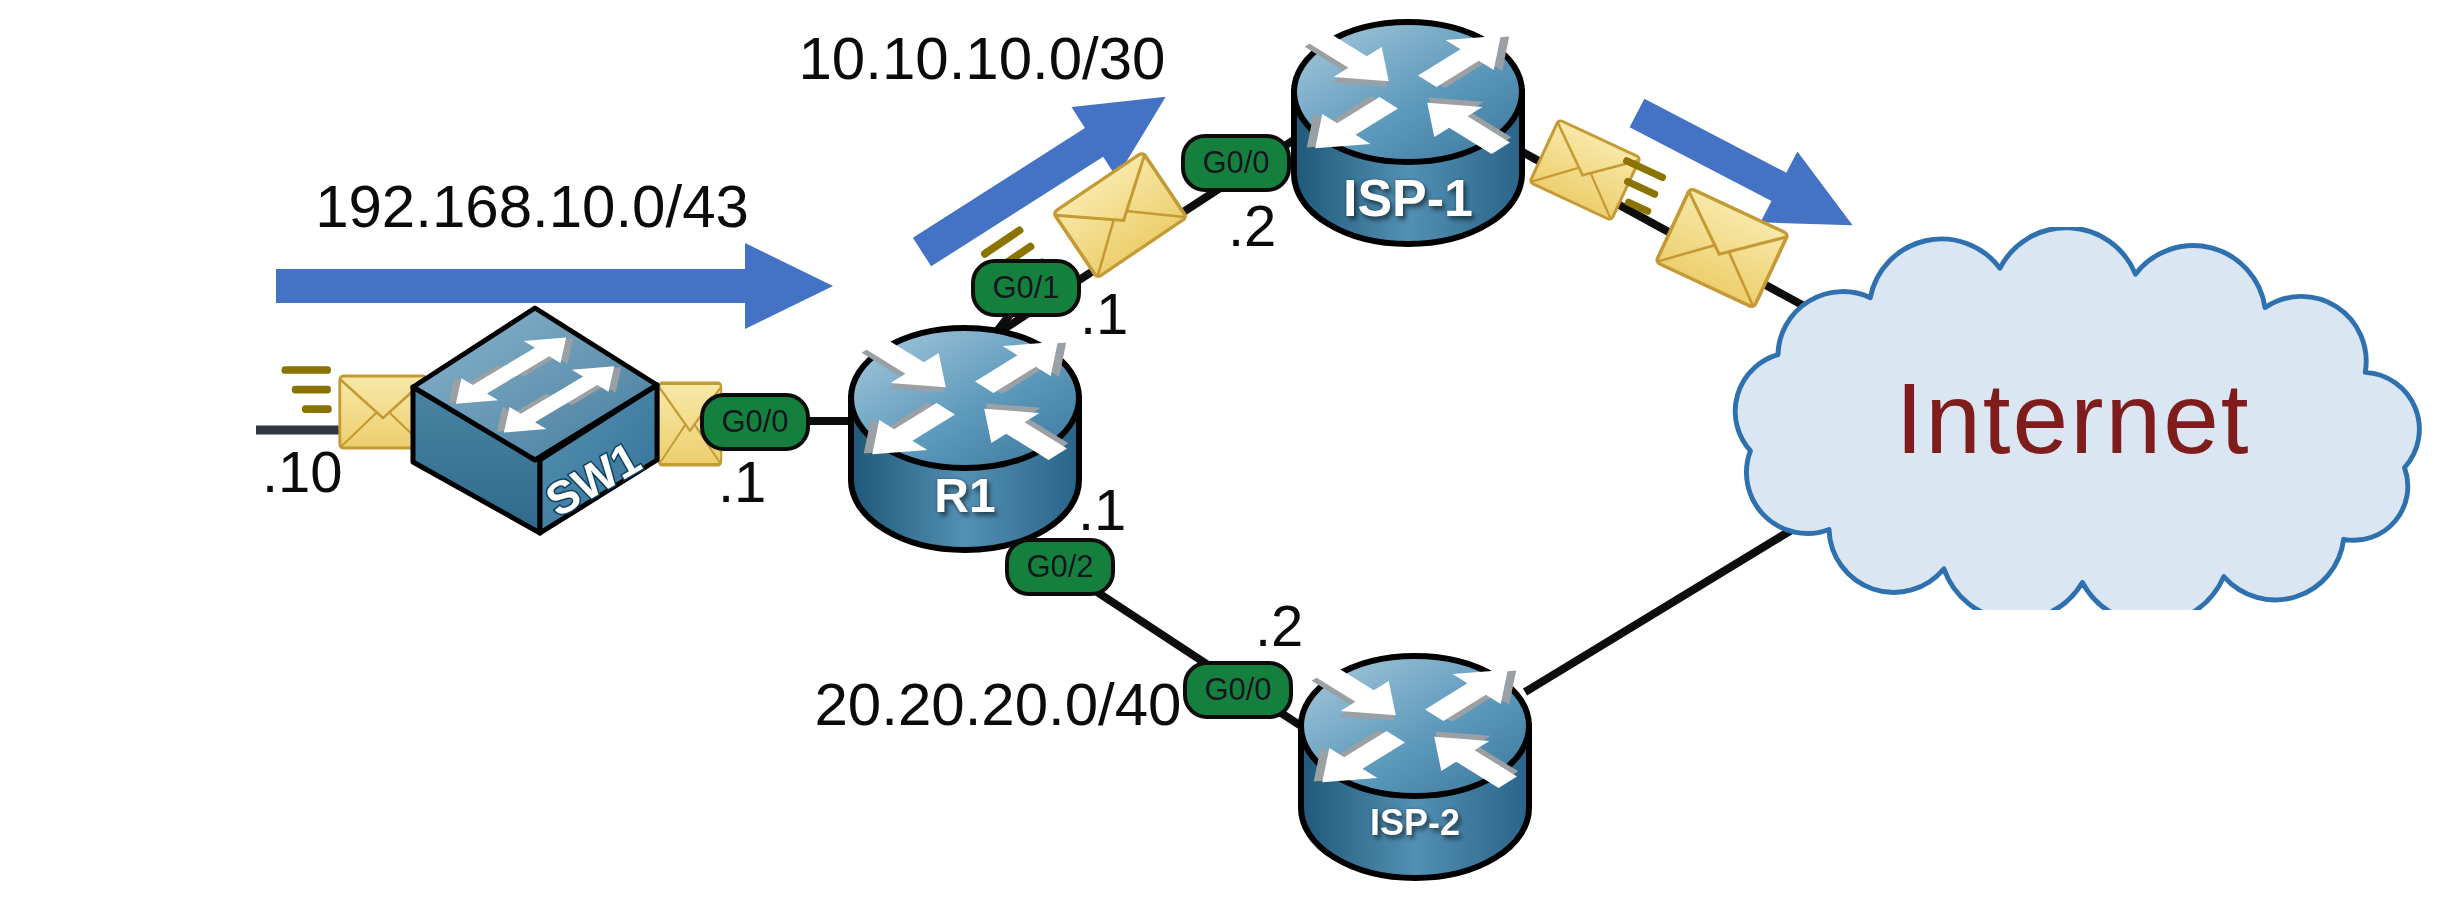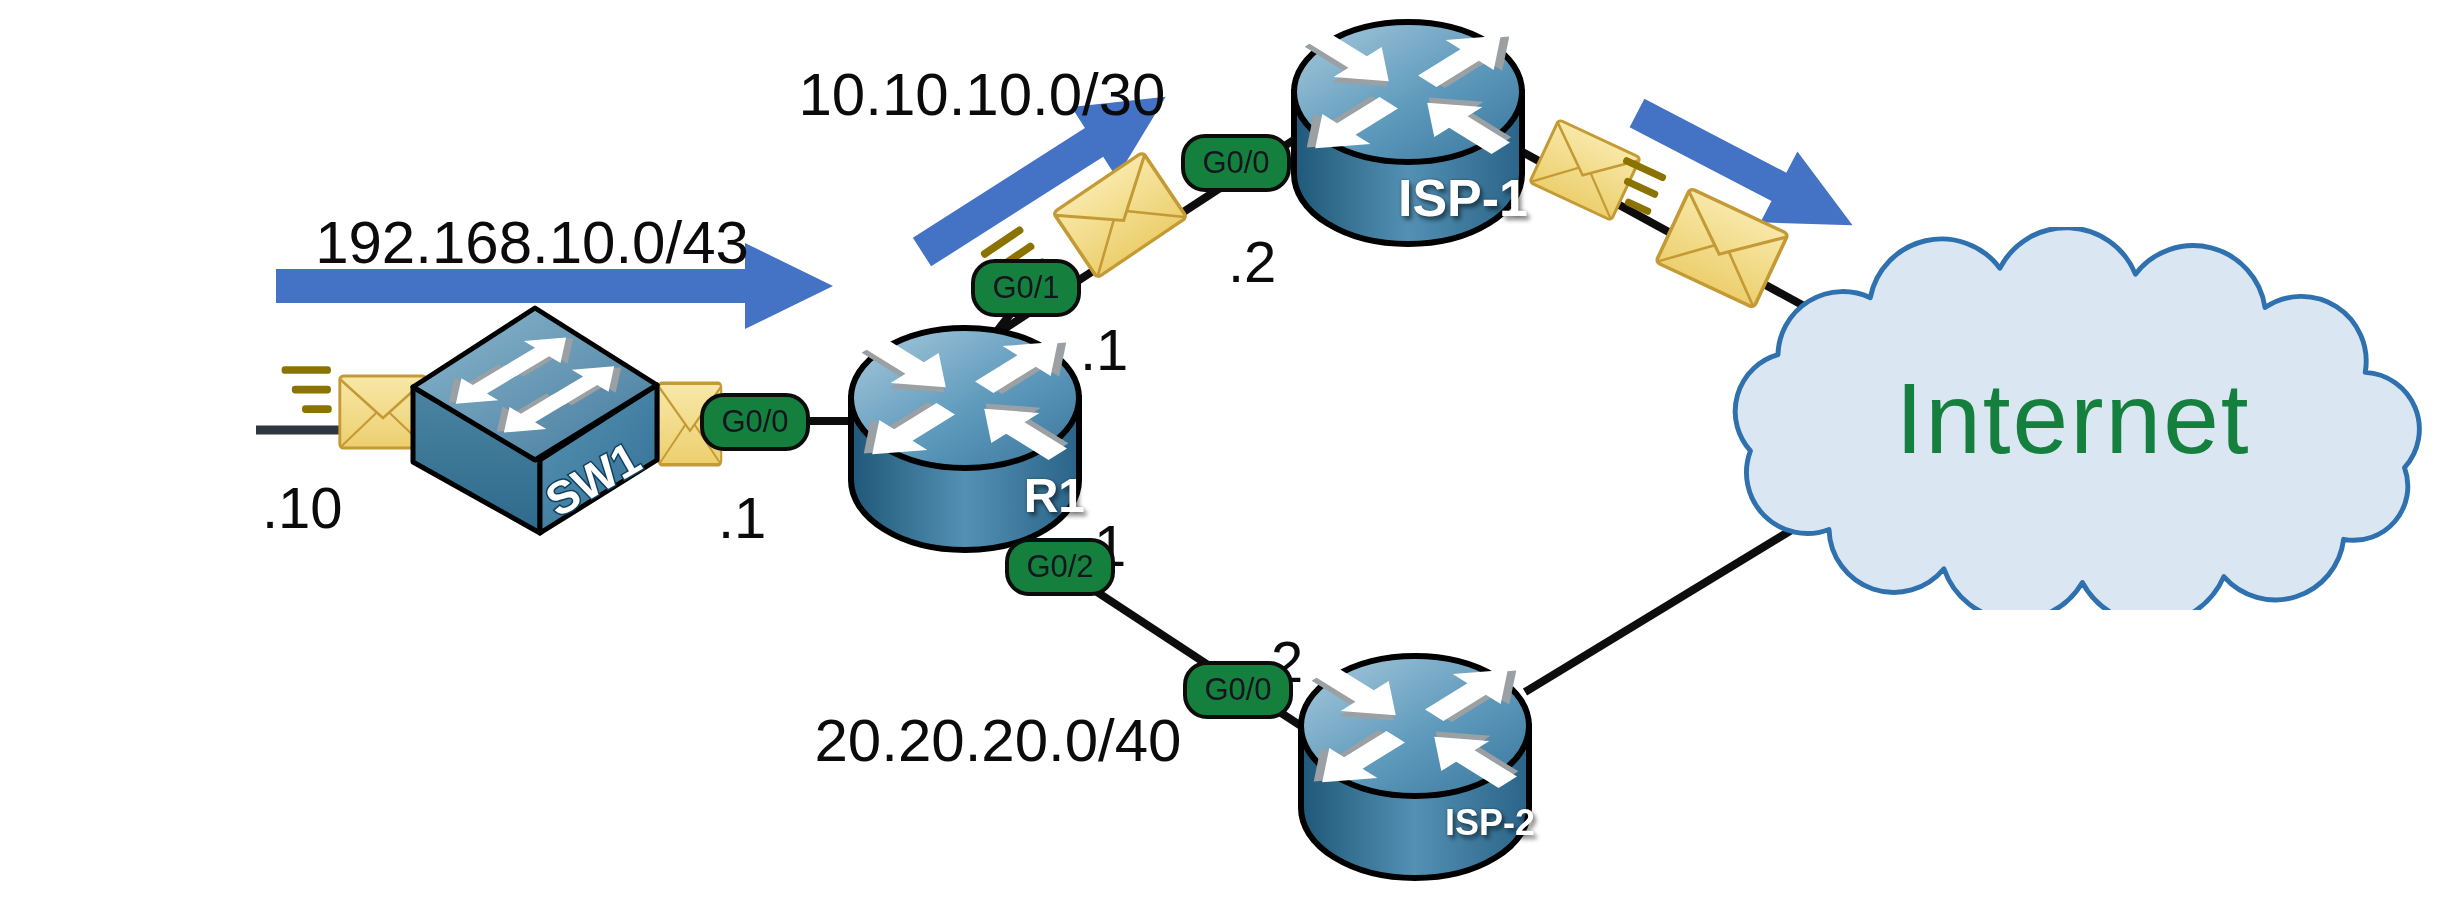--- a/index.html
+++ b/index.html
@@ -1,28 +1,28 @@
 <!DOCTYPE html>
 <html><head>
 <meta charset="utf-8">
 <style>
   html,body{margin:0;padding:0;background:#fff;}
   #canvas{position:relative;width:2444px;height:903px;background:#ffffff;overflow:hidden;
           font-family:"Liberation Sans",sans-serif;}
   #canvas svg{display:block;}
   .abs{position:absolute;}
-  .lbl{position:absolute;color:#0b0b0b;white-space:nowrap;margin-top:36px;}
+  .lbl{position:absolute;color:#0b0b0b;white-space:nowrap;}
   .net{font-size:60px;letter-spacing:0px;text-align:center;}
   .addr{font-size:58px;font-weight:400;}
   .pill{position:absolute;background:#15803d;border:4px solid #0c0c0c;border-radius:24px;
         display:flex;align-items:center;justify-content:center;
         font-size:31px;font-weight:500;color:#15151f;z-index:40;}
-  .devlabel{position:absolute;left:0;right:0;text-align:right;color:#ffffff;font-weight:bold;
+  .devlabel{position:absolute;left:0;right:0;text-align:center;color:#ffffff;font-weight:bold;
             text-shadow:3px 4px 4px rgba(0,0,0,0.45), 0 0 3px rgba(0,0,0,0.35);}
-  .internet-label{position:absolute;color:#15803d;font-weight:400;font-size:100px;letter-spacing:2px;
+  .internet-label{position:absolute;color:#7f1d1d;font-weight:400;font-size:100px;letter-spacing:2px;
                   text-align:center;}
 </style>
 </head>
 <body>
 
 <div id="canvas">
 
   <svg class="abs" style="left:0;top:0;z-index:10" width="2444" height="903" viewBox="0 0 2444 903">
     <defs>
       <linearGradient id="rTop" x1="0" y1="0" x2="1" y2="1">

